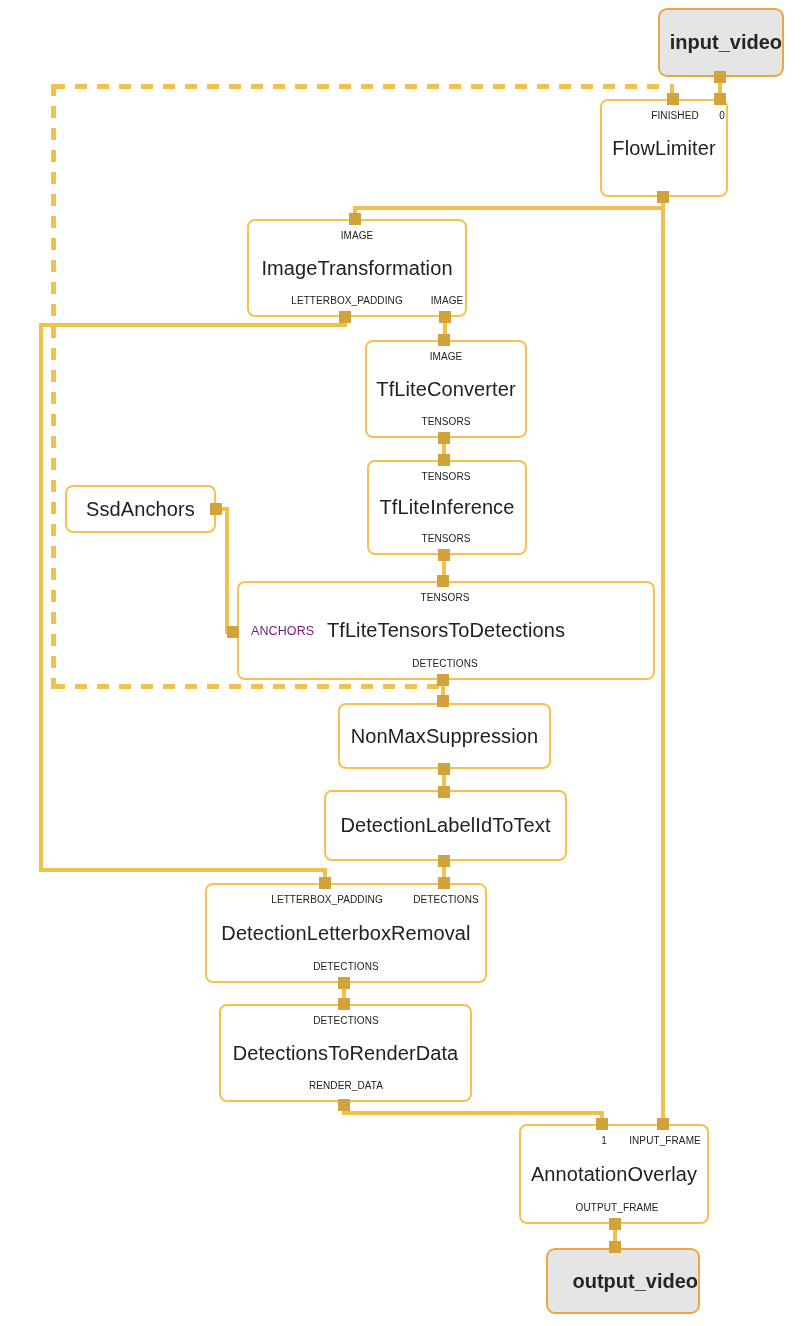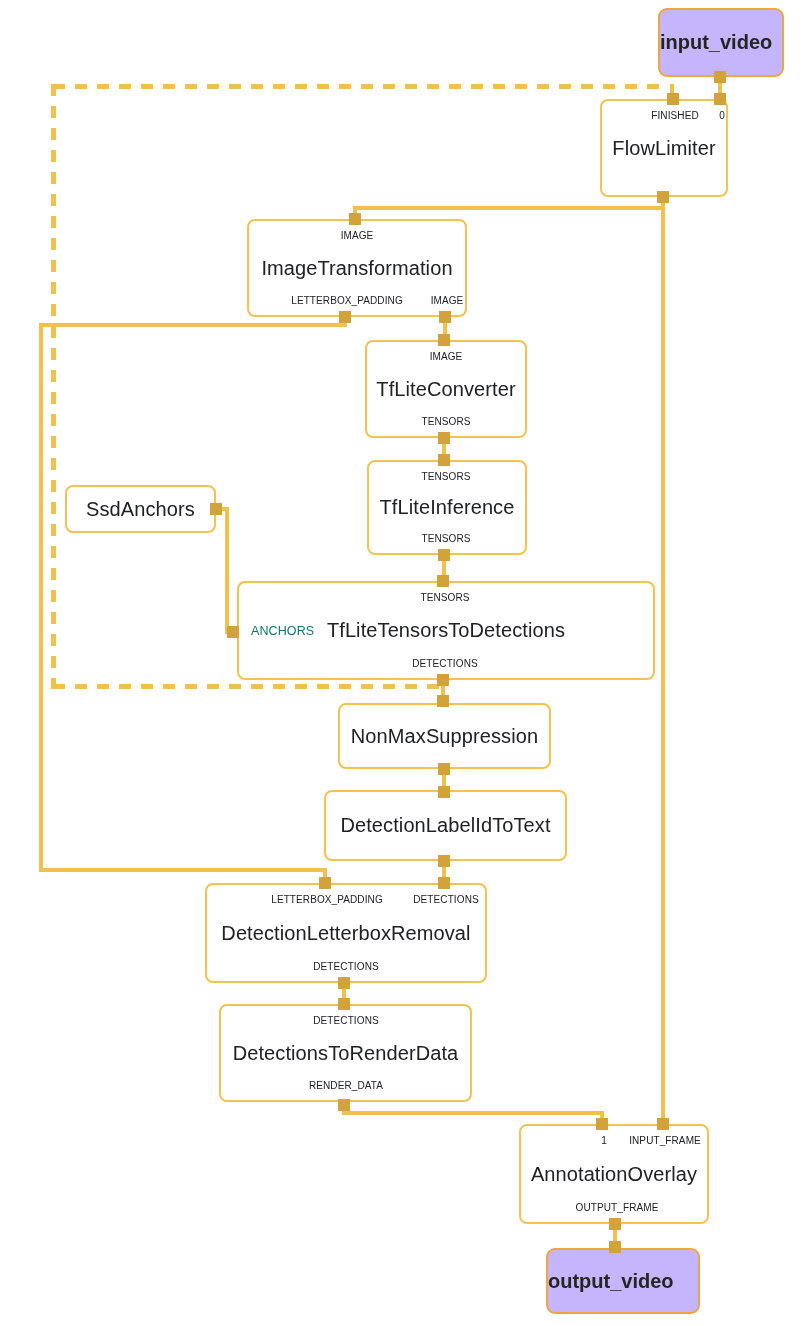--- a/index.html
+++ b/index.html
@@ -25,27 +25,27 @@
   }
   .node .title {
     font-size:20px; font-weight:normal; color:#202124; white-space:nowrap;
     letter-spacing:0.1px;
   }
   .plabel {
     position:absolute; font-size:10px; color:#202124; white-space:nowrap;
     transform:translateX(-50%); z-index:3; letter-spacing:0.1px;
   }
   .plabel-left {
-    position:absolute; font-size:12.5px; color:#0f766e; white-space:nowrap;
+    position:absolute; font-size:12.5px; color:#701a75; white-space:nowrap;
     top:50%; transform:translateY(-50%); z-index:3; letter-spacing:0.1px;
   }
   .stream {
     position:absolute; box-sizing:border-box; z-index:3;
-    background:#c4b5fd; border:2px solid #EFA63F; border-radius:9px;
-    display:flex; align-items:center; justify-content:flex-start;
+    background:#e5e5e5; border:2px solid #EFA63F; border-radius:9px;
+    display:flex; align-items:center; justify-content:flex-end;
   }
   .stream .title { font-size:20px; font-weight:bold; color:#26251F; white-space:nowrap; }
 </style>
 </head>
 <body>
 
 <div class="canvas">
 
   <div class="ev" style="left:718px;top:77px;height:20px;"></div>
   <div class="ev" style="left:661px;top:197px;height:927px;"></div>

